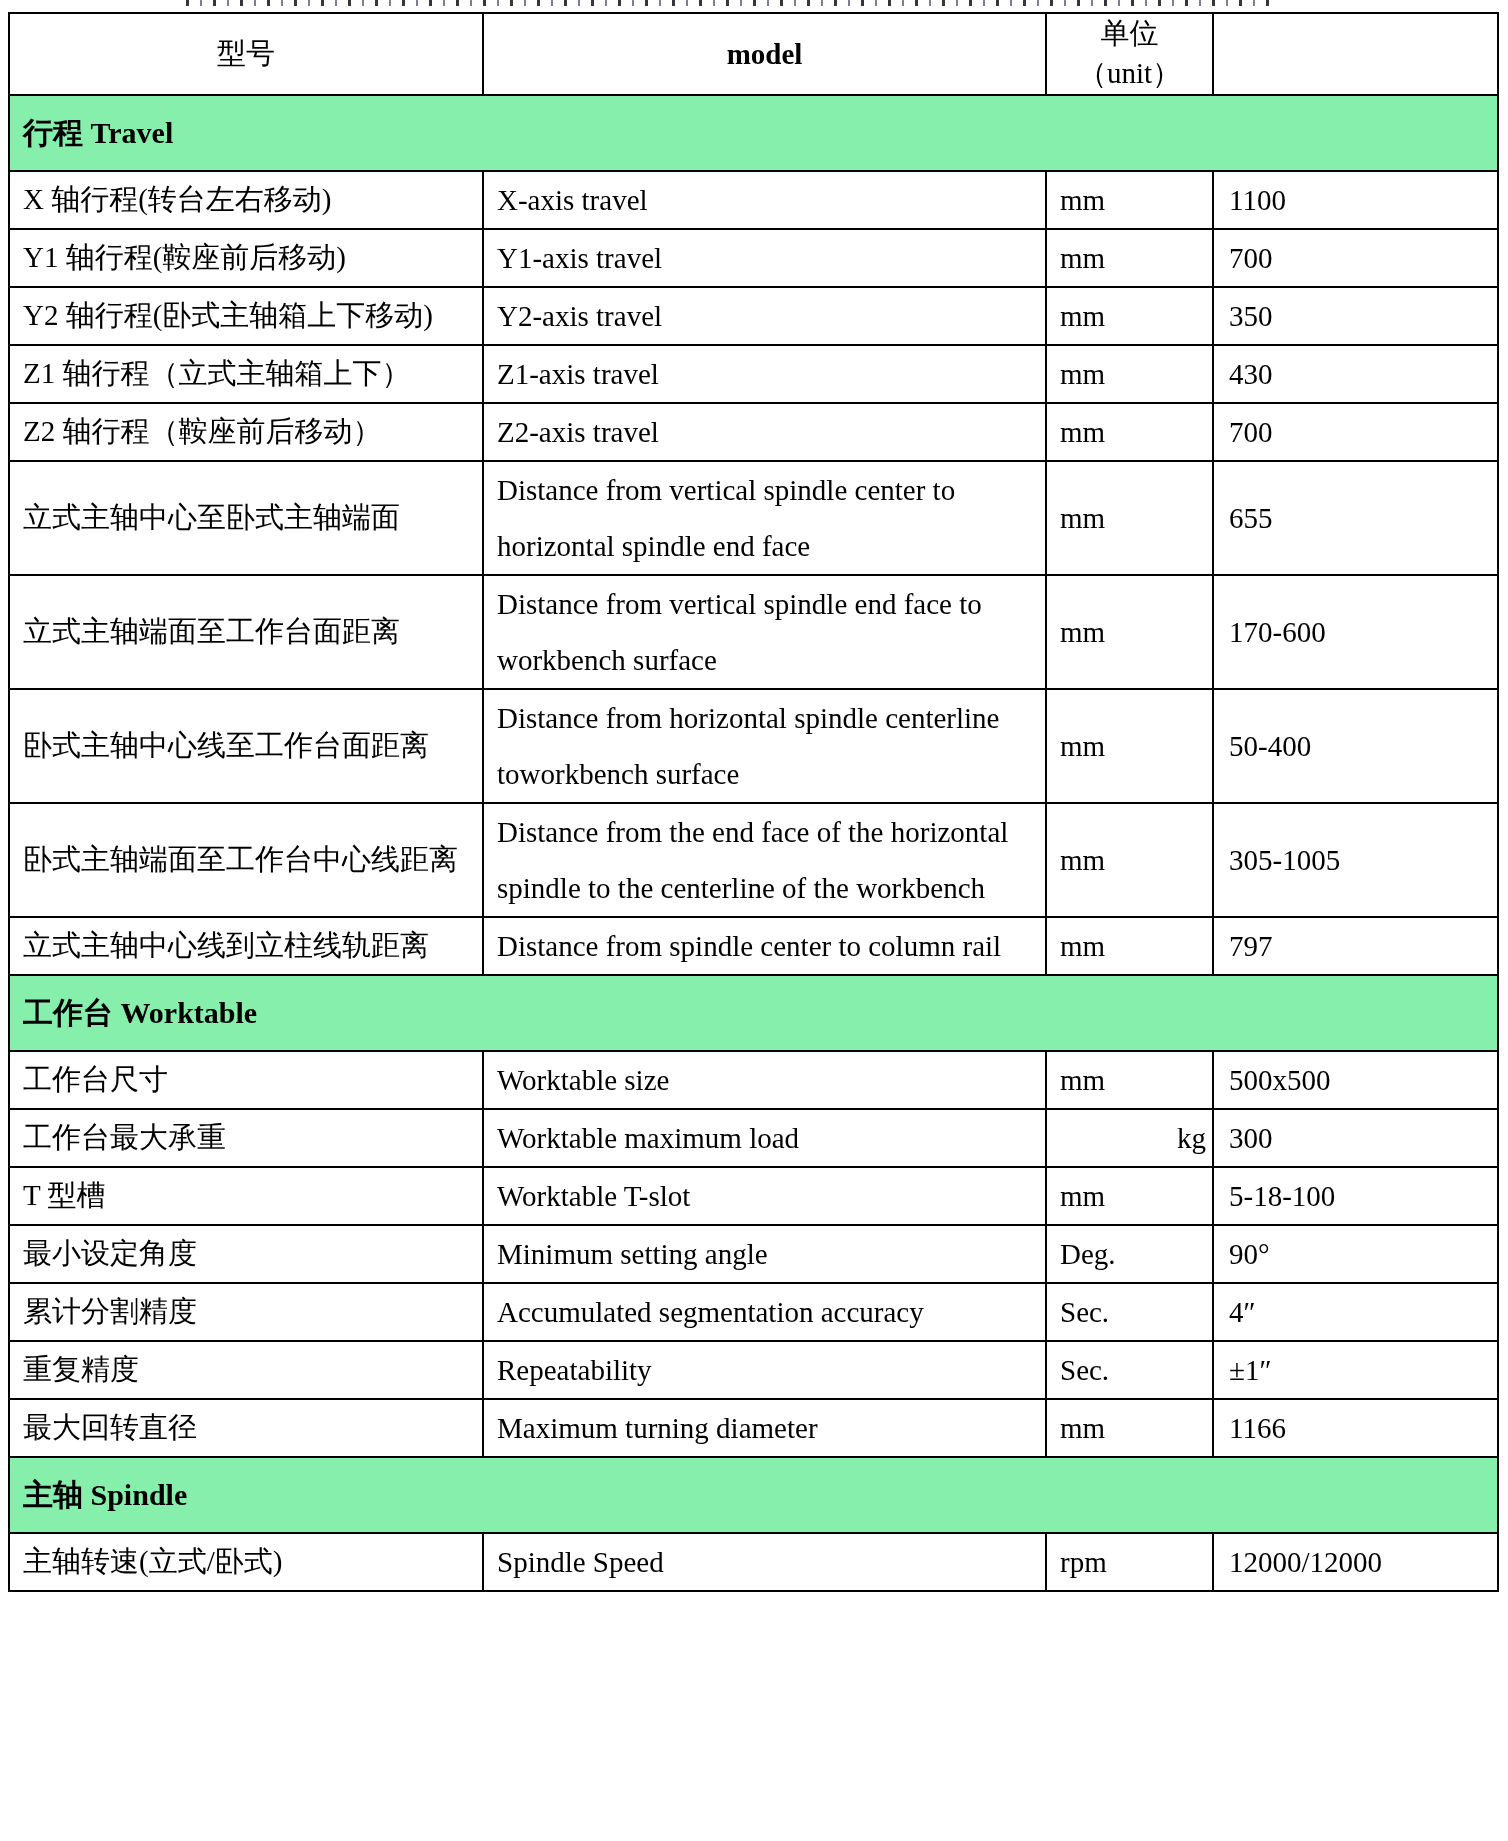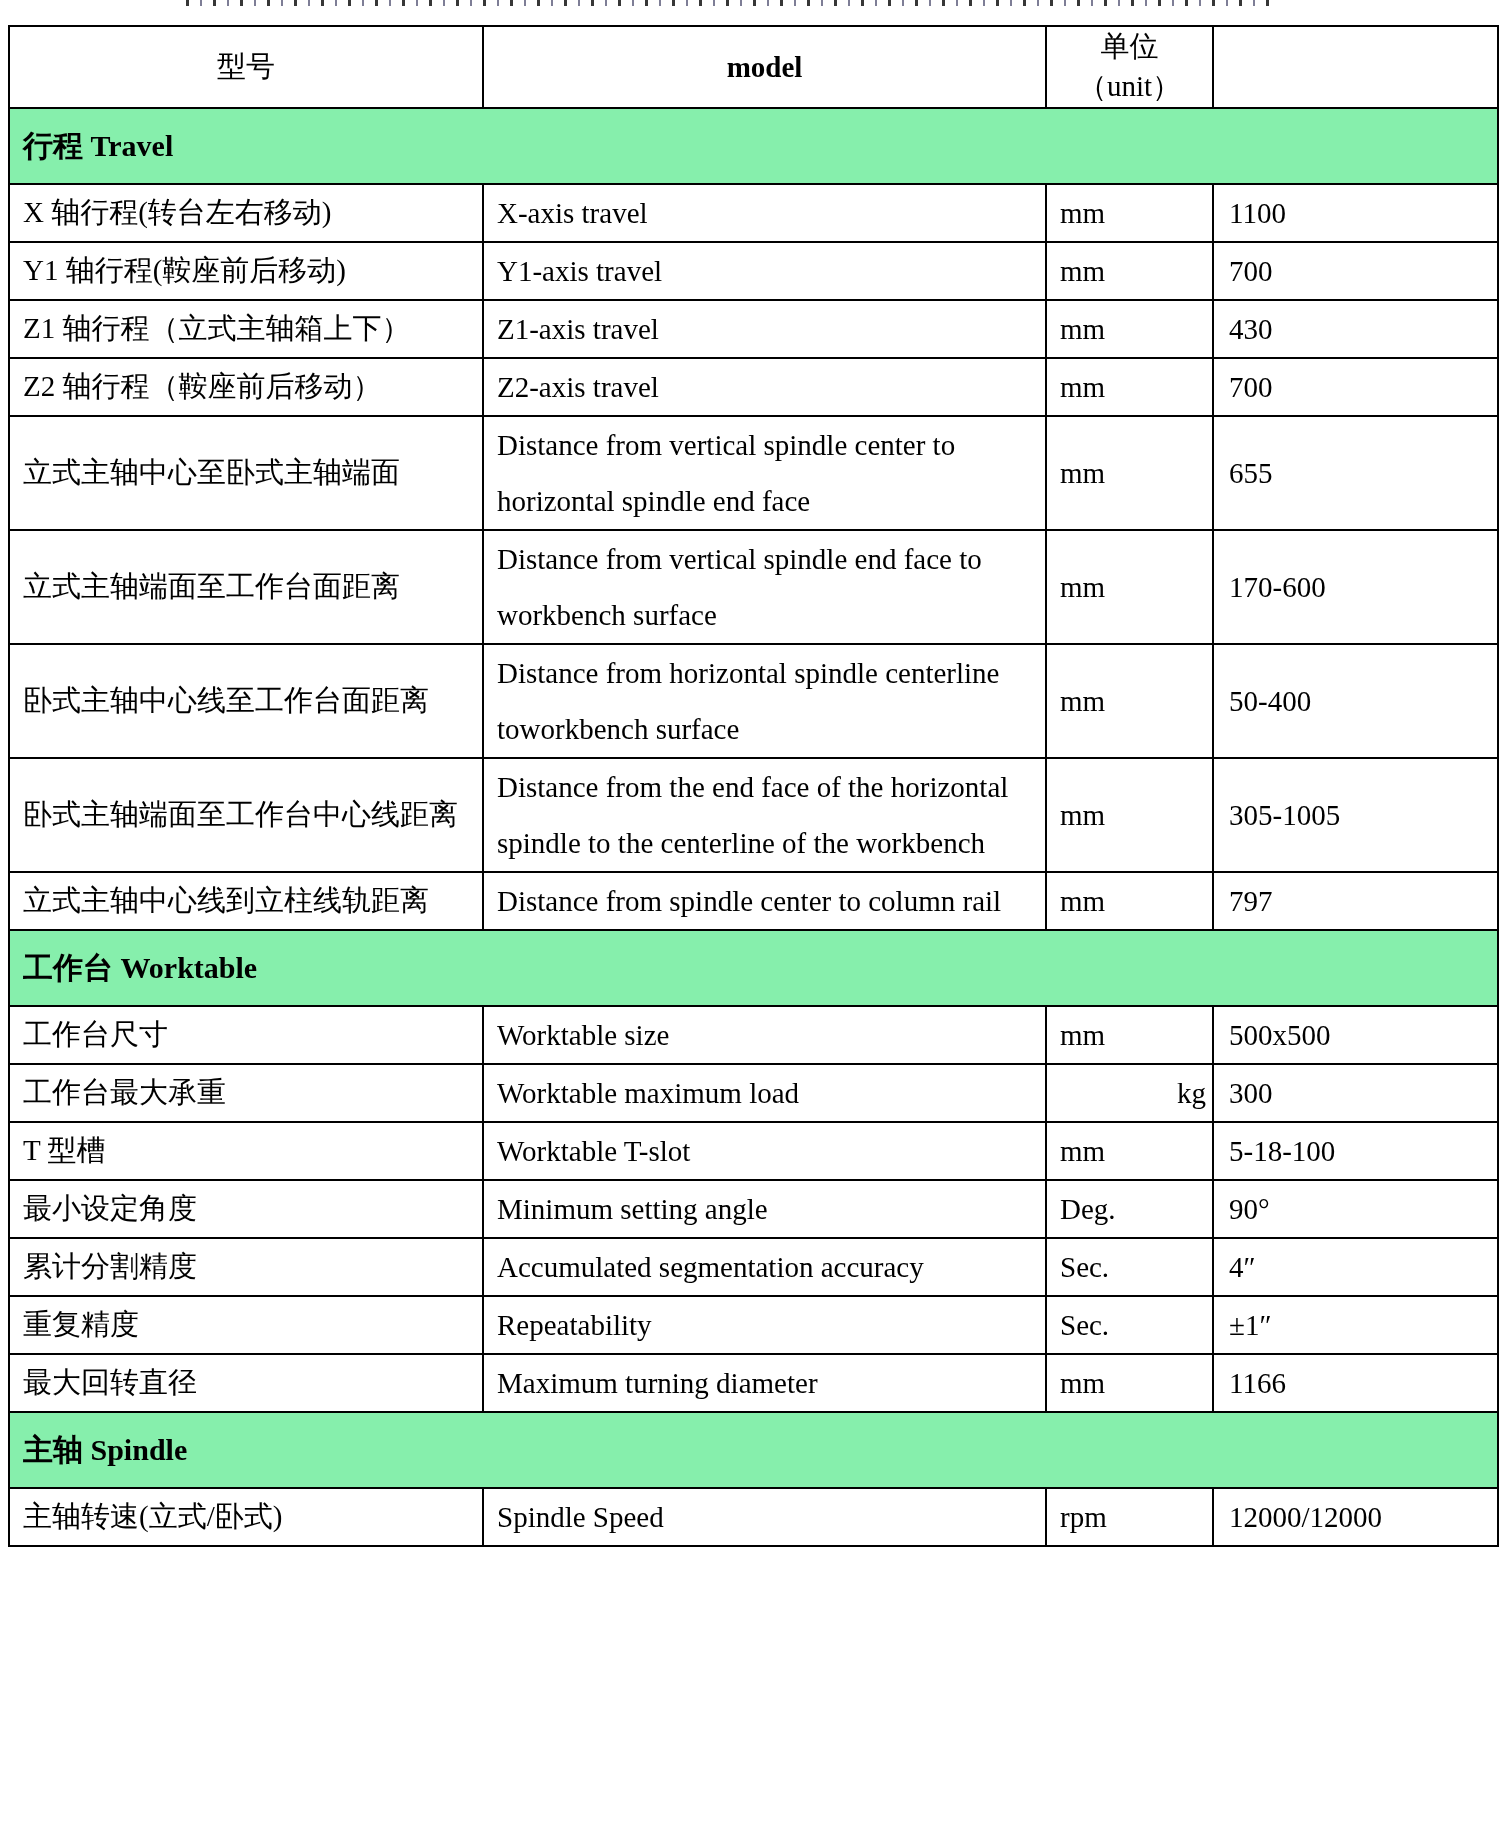--- a/index.html
+++ b/index.html
@@ -13,21 +13,21 @@
   }
   
   .top-fragment{
     position:absolute;left:186px;top:0;width:1085px;height:7px;
     background:repeating-linear-gradient(90deg,
       rgba(20,20,20,.85) 0 3px, transparent 3px 14px,
       rgba(40,40,80,.6) 14px 16px, transparent 16px 27px);
     clip-path:inset(0 0 1px 0);
   }
   table.spec{
-    position:absolute;left:8px;top:25px;
+    position:absolute;left:8px;top:12px;
     width:1489px;
     border-collapse:collapse;
     table-layout:fixed;
   }
   .spec td,.spec th{
     border:2px solid #000;
     vertical-align:middle;
     font-size:29px;
     font-weight:normal;
     padding:0 6px 0 13px;
@@ -82,20 +82,26 @@
         <td class="unit">mm</td>
         <td class="val">1100</td>
       </tr>
       <tr class="single">
         <td class="cn">Y1 轴行程(鞍座前后移动)</td>
         <td class="en">Y1-axis travel</td>
         <td class="unit">mm</td>
         <td class="val">700</td>
       </tr>
       <tr class="single">
+        <td class="cn">Y2 轴行程(卧式主轴箱上下移动)</td>
+        <td class="en">Y2-axis travel</td>
+        <td class="unit">mm</td>
+        <td class="val">350</td>
+      </tr>
+      <tr class="single">
         <td class="cn">Z1 轴行程（立式主轴箱上下）</td>
         <td class="en">Z1-axis travel</td>
         <td class="unit">mm</td>
         <td class="val">430</td>
       </tr>
       <tr class="single">
         <td class="cn">Z2 轴行程（鞍座前后移动）</td>
         <td class="en">Z2-axis travel</td>
         <td class="unit">mm</td>
         <td class="val">700</td>

